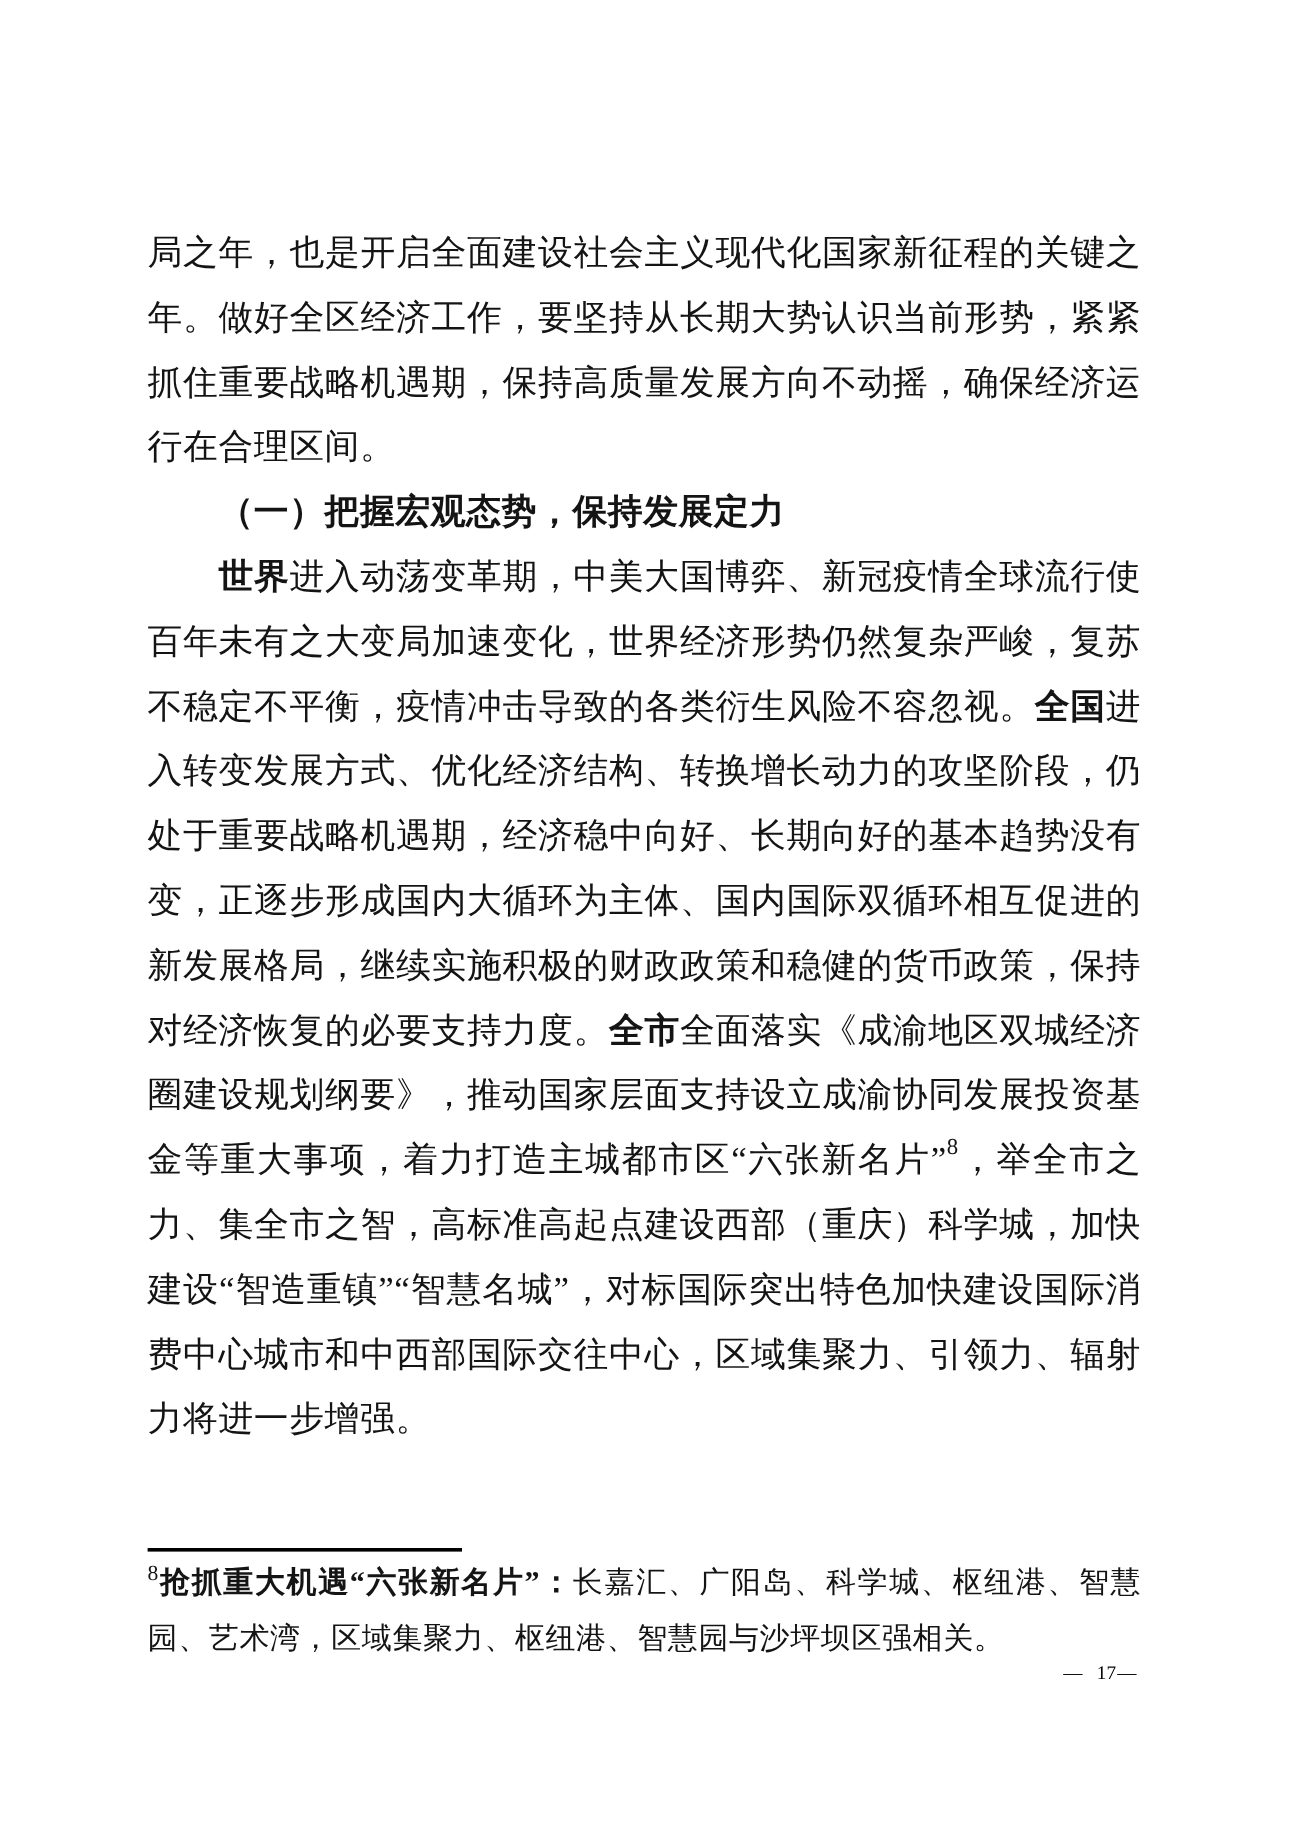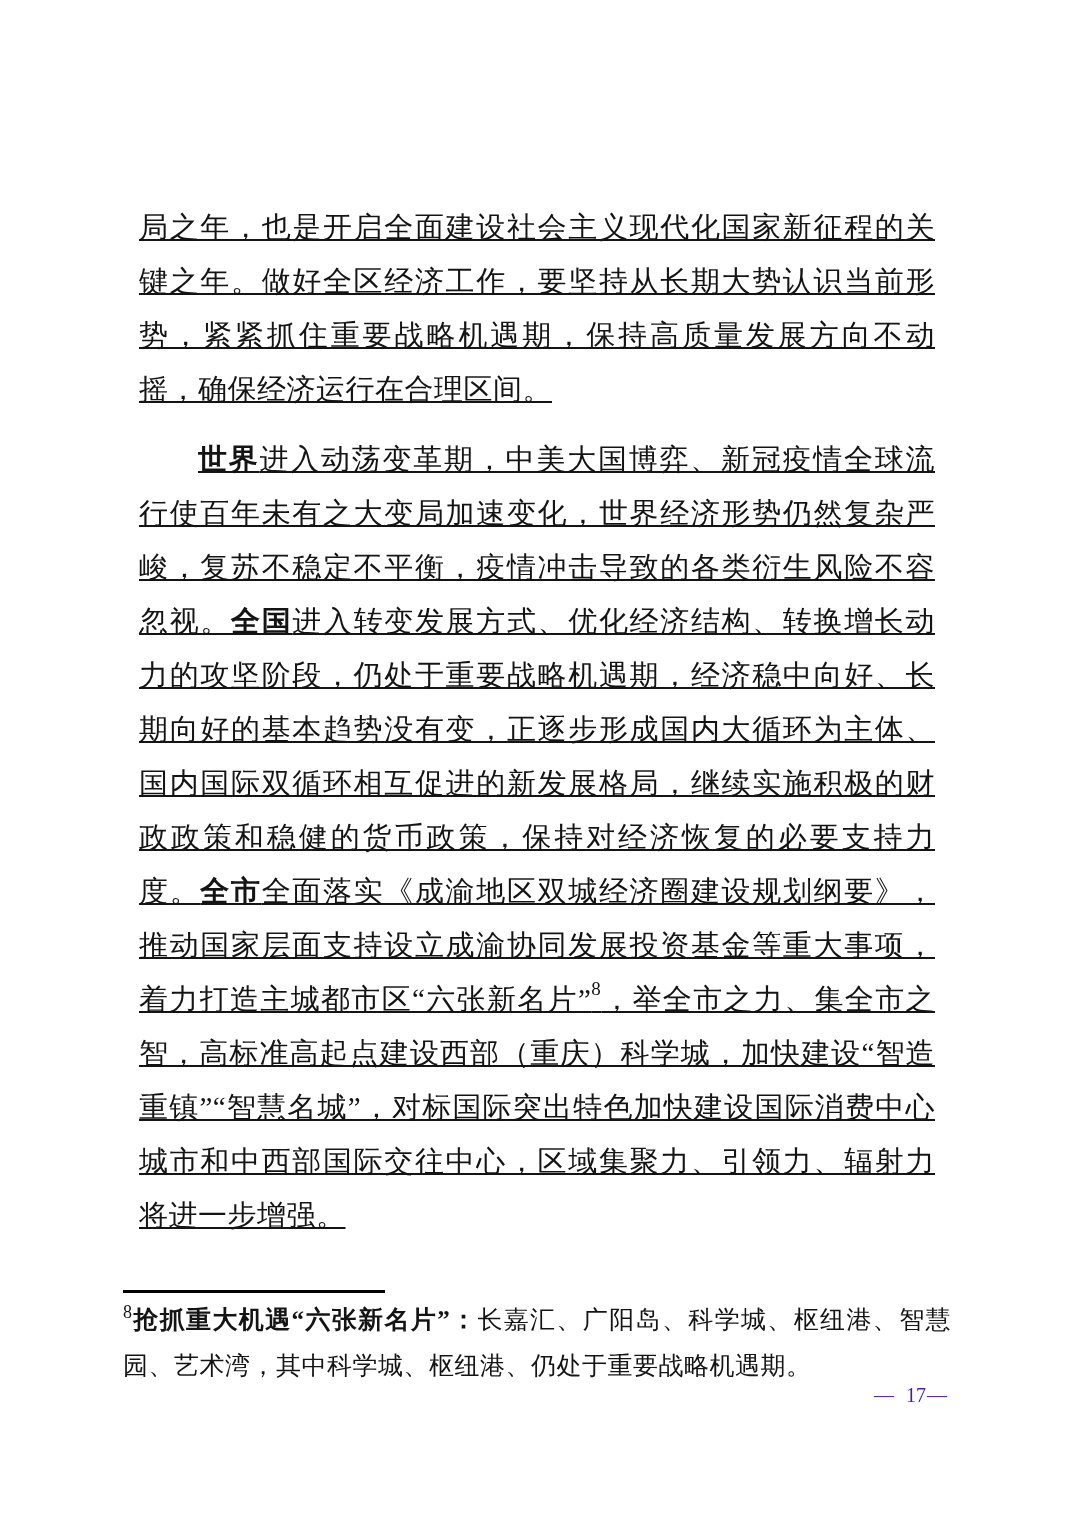--- a/index.html
+++ b/index.html
@@ -12,27 +12,26 @@
     font-family: "Liberation Serif", "DejaVu Serif", serif;
     overflow: hidden;
   }
   .content {
     position: absolute;
     left: 123px;
     top: 184px;
     width: 828px;
   }
   .body-par, .heading {
-    margin: 16px;
+    margin: 0;
     font-size: 29px;
     line-height: 54px;
     text-align: justify;
     letter-spacing: 0.5px;
     font-weight: normal;
-    text-decoration: underline;
   }
   .indent { text-indent: 59px; }
   .heading {
     font-weight: bold;
     text-indent: 59px;
   }
   .b { font-weight: bold; }
   sup.ref {
     font-size: 19px;
     line-height: 0;
@@ -60,43 +59,44 @@
   }
   sup.fn-marker {
     font-size: 18px;
     line-height: 0;
     vertical-align: 10px;
   }
   .page-number {
     position: absolute;
     top: 1381px;
     right: 127px;
-    font-size: 20px;
+    font-size: 16px;
     line-height: 28px;
     white-space: nowrap;
-    color: #4c1d95;
+    color: #000000;
   }
   .page-number .dash-left { margin-right: 12px; }
   .page-number .dash-right { margin-left: 1px; }
 </style>
 </head>
 <body>
 
 <div class="page">
 
   <div class="content">
 
     <p class="body-par">局之年，也是开启全面建设社会主义现代化国家新征程的关键之年。做好全区经济工作，要坚持从长期大势认识当前形势，紧紧抓住重要战略机遇期，保持高质量发展方向不动摇，确保经济运行在合理区间。</p>
 
+    <p class="heading">（一）把握宏观态势，保持发展定力</p>
 
     <p class="body-par indent"><span class="b">世界</span><span>进入动荡变革期，中美大国博弈、新冠疫情全球流行使百年未有之大变局加速变化，世界经济形势仍然复杂严峻，复苏不稳定不平衡，疫情冲击导致的各类衍生风险不容忽视。</span><span class="b">全国</span><span>进入转变发展方式、优化经济结构、转换增长动力的攻坚阶段，仍处于重要战略机遇期，经济稳中向好、长期向好的基本趋势没有变，正逐步形成国内大循环为主体、国内国际双循环相互促进的新发展格局，继续实施积极的财政政策和稳健的货币政策，保持对经济恢复的必要支持力度。</span><span class="b">全市</span><span>全面落实《成渝地区双城经济圈建设规划纲要》，推动国家层面支持设立成渝协同发展投资基金等重大事项，着力打造主城都市区“六张新名片”</span><sup class="ref">8</sup><span>，举全市之力、集全市之智，高标准高起点建设西部（重庆）科学城，加快建设“智造重镇”“智慧名城”，对标国际突出特色加快建设国际消费中心城市和中西部国际交往中心，区域集聚力、引领力、辐射力将进一步增强。</span></p>
 
 
   </div>
 
   <div class="footnote-area">
     <div class="footnote-rule"></div>
-    <p class="footnote-text"><sup class="fn-marker">8</sup><span class="b">抢抓重大机遇“六张新名片”：</span><span>长嘉汇、广阳岛、科学城、枢纽港、智慧园、艺术湾，其中科学城、枢纽港、仍处于重要战略机遇期。</span></p>
+    <p class="footnote-text"><sup class="fn-marker">8</sup><span class="b">抢抓重大机遇“六张新名片”：</span><span>长嘉汇、广阳岛、科学城、枢纽港、智慧园、艺术湾，区域集聚力、枢纽港、智慧园与沙坪坝区强相关。</span></p>
   </div>
 
   <div class="page-number"><span class="dash-left">—</span><span>17</span><span class="dash-right">—</span></div>
 
 </div>
 
 </body></html>

